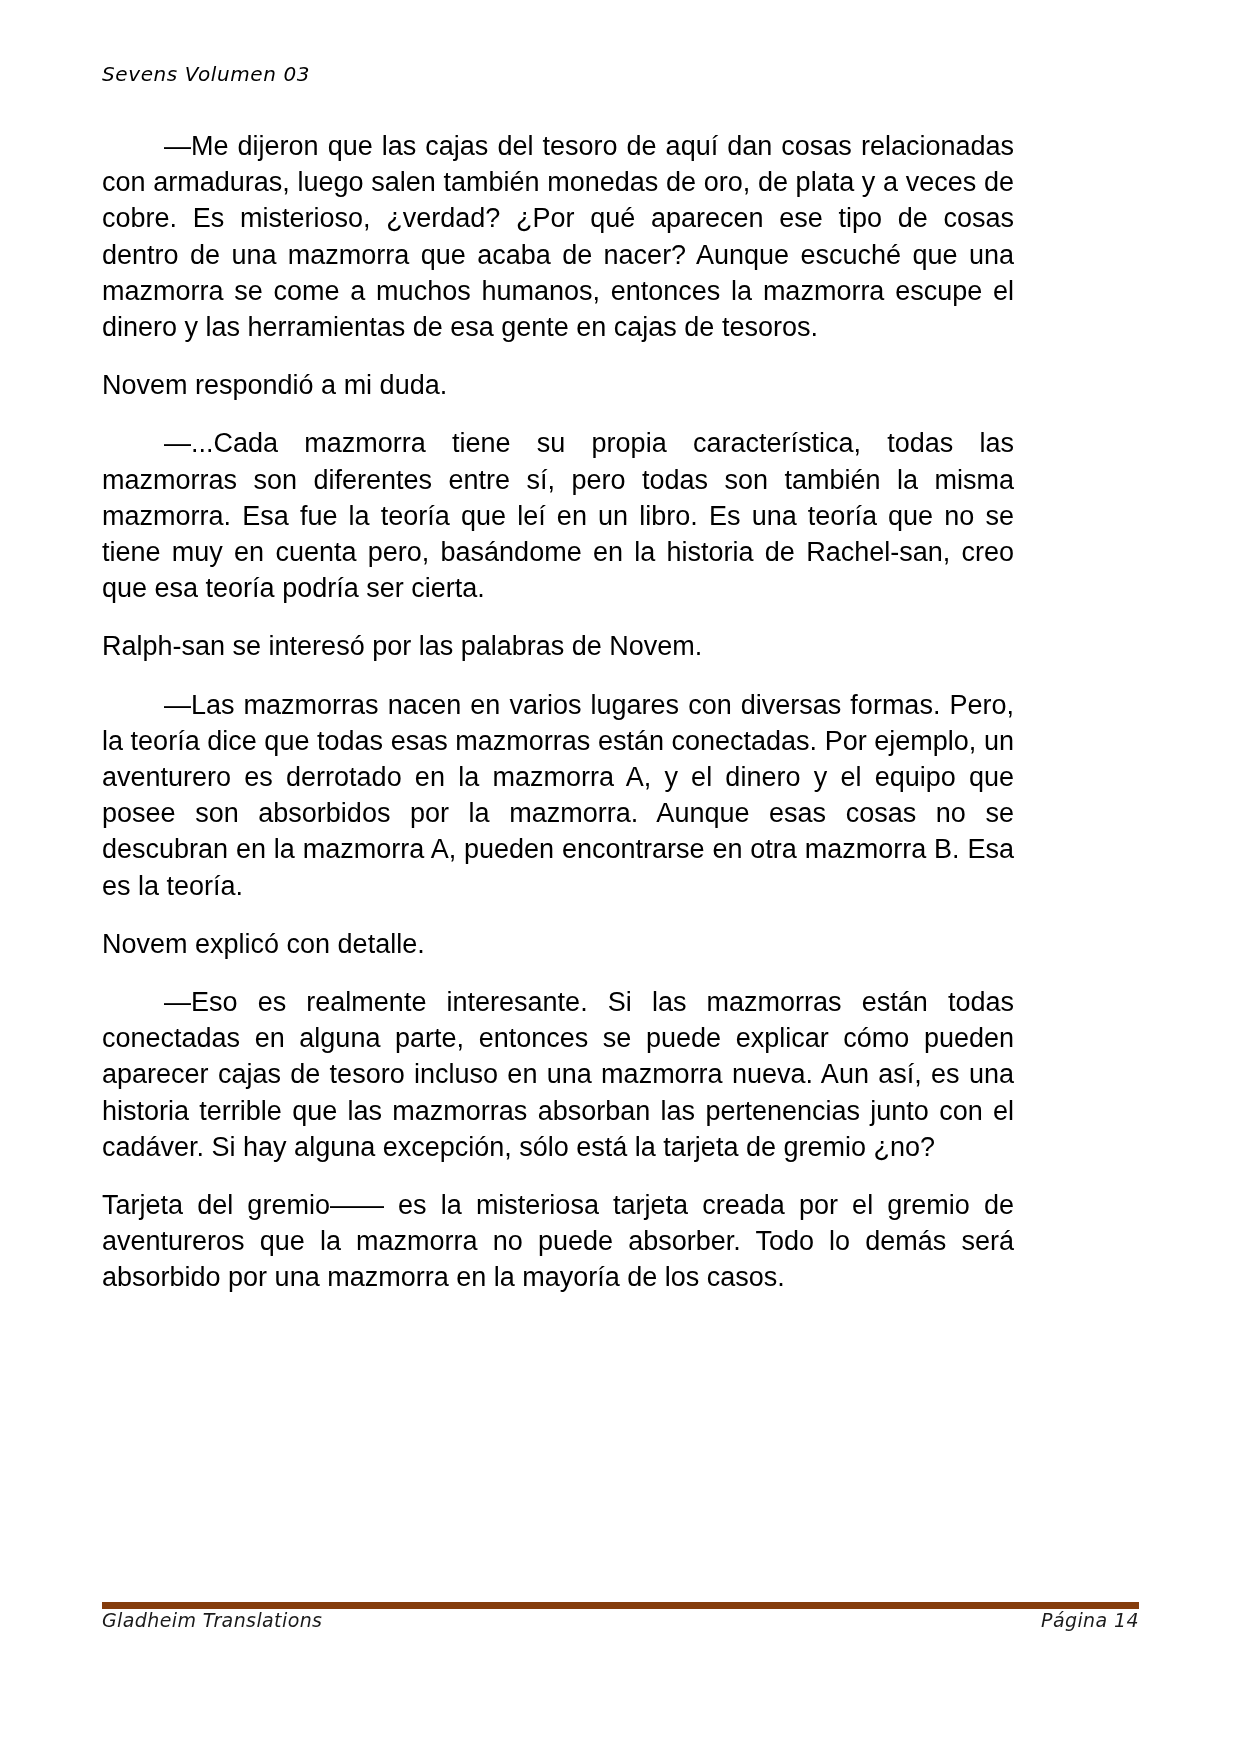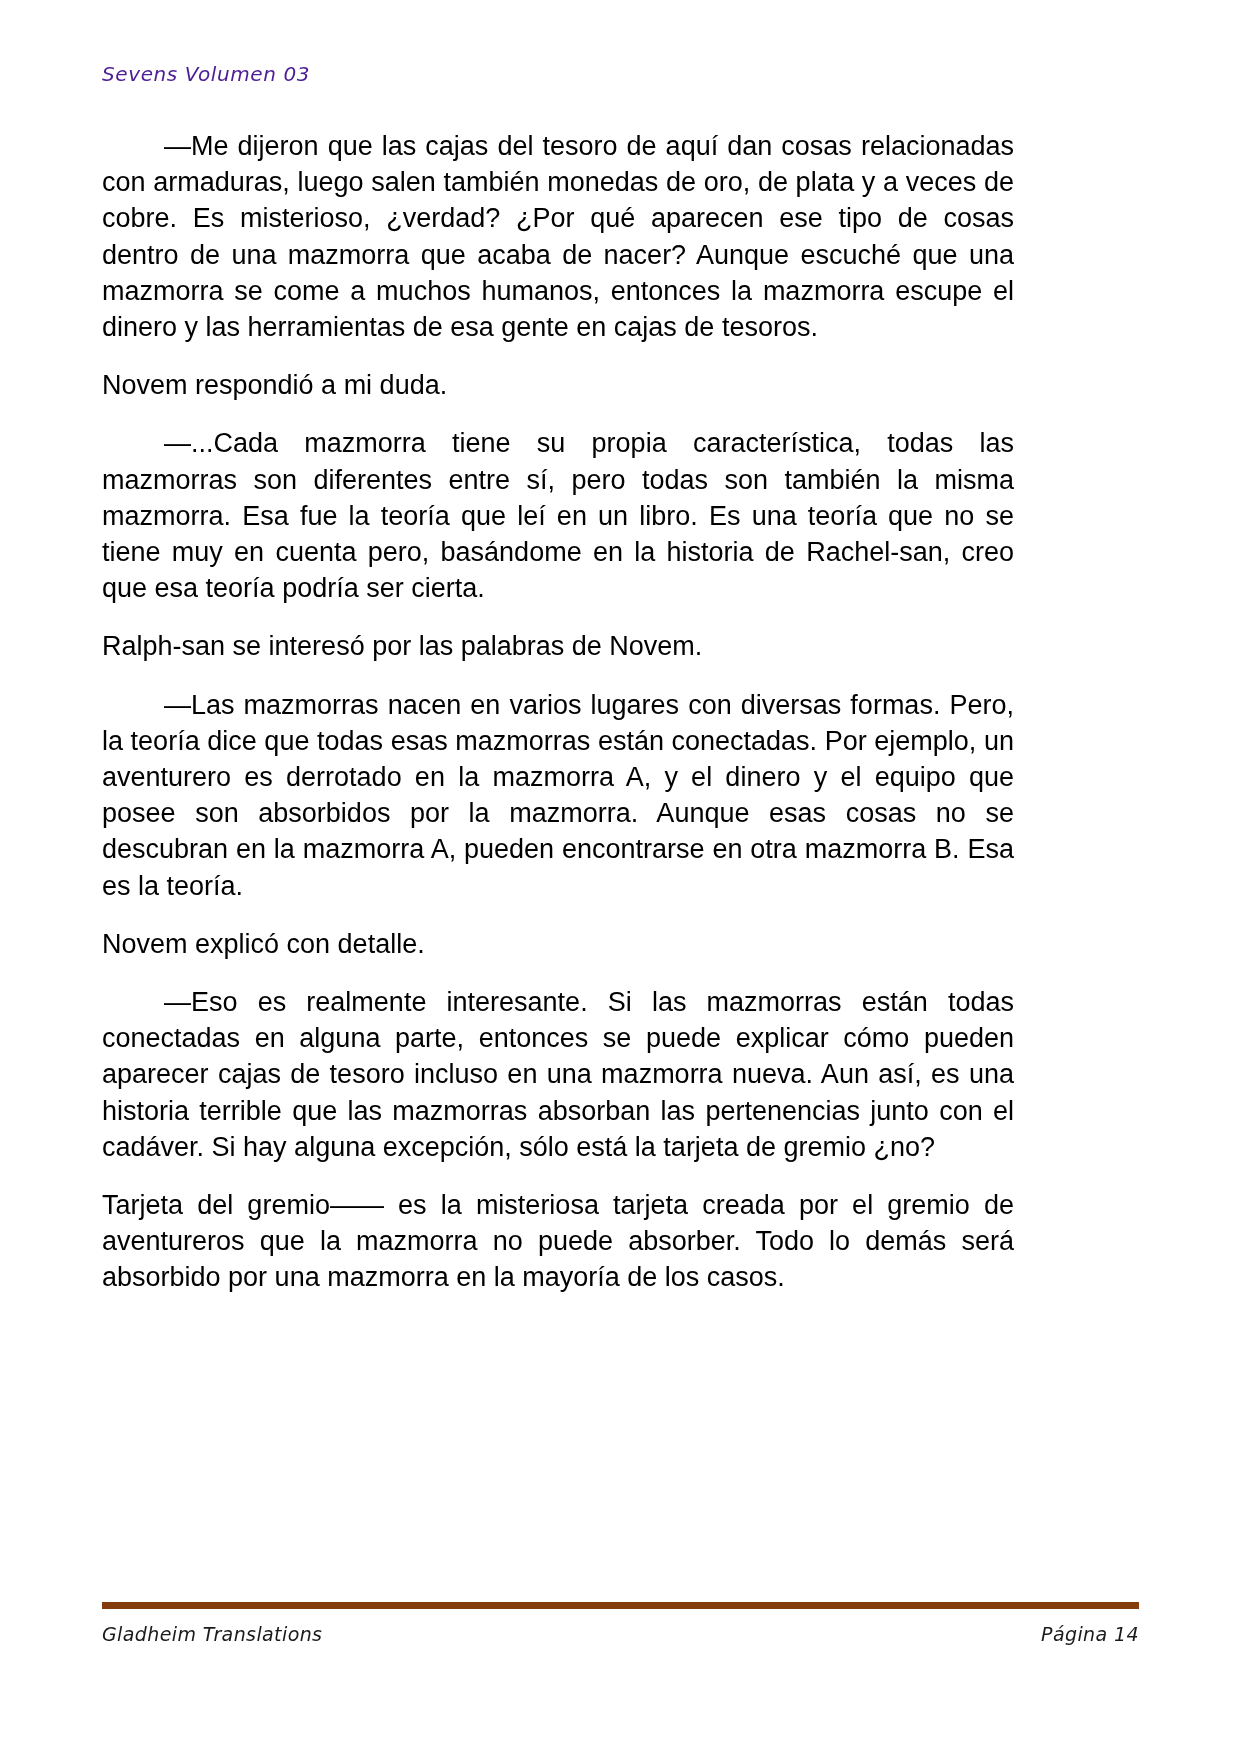--- a/index.html
+++ b/index.html
@@ -25,21 +25,21 @@
     left: 102px;
     right: 102px;
     height: 34px;
   }
 
   .header-title {
     font-family: "DejaVu Sans", sans-serif;
     font-style: italic;
     font-size: 20px;
     letter-spacing: 0.6px;
-    color: #4c1d95;
+    color: #000000;
     white-space: nowrap;
   }
 
   
   .content {
     position: absolute;
     top: 128px;
     left: 102px;
     width: 912px;
   }
@@ -79,21 +79,20 @@
     border-top: 5px solid #843c0c;
     border-bottom: 2px solid #843c0c;
     box-sizing: border-box;
     background: #ffffff;
   }
 
   .footer-row {
     display: flex;
     justify-content: space-between;
     align-items: center;
-    margin-top: 14px;
   }
 
   .footer-left,
   .footer-right {
     font-family: "DejaVu Sans", sans-serif;
     font-style: italic;
     font-size: 19px;
     letter-spacing: 0.4px;
     color: #1a1a1a;
     white-space: nowrap;

